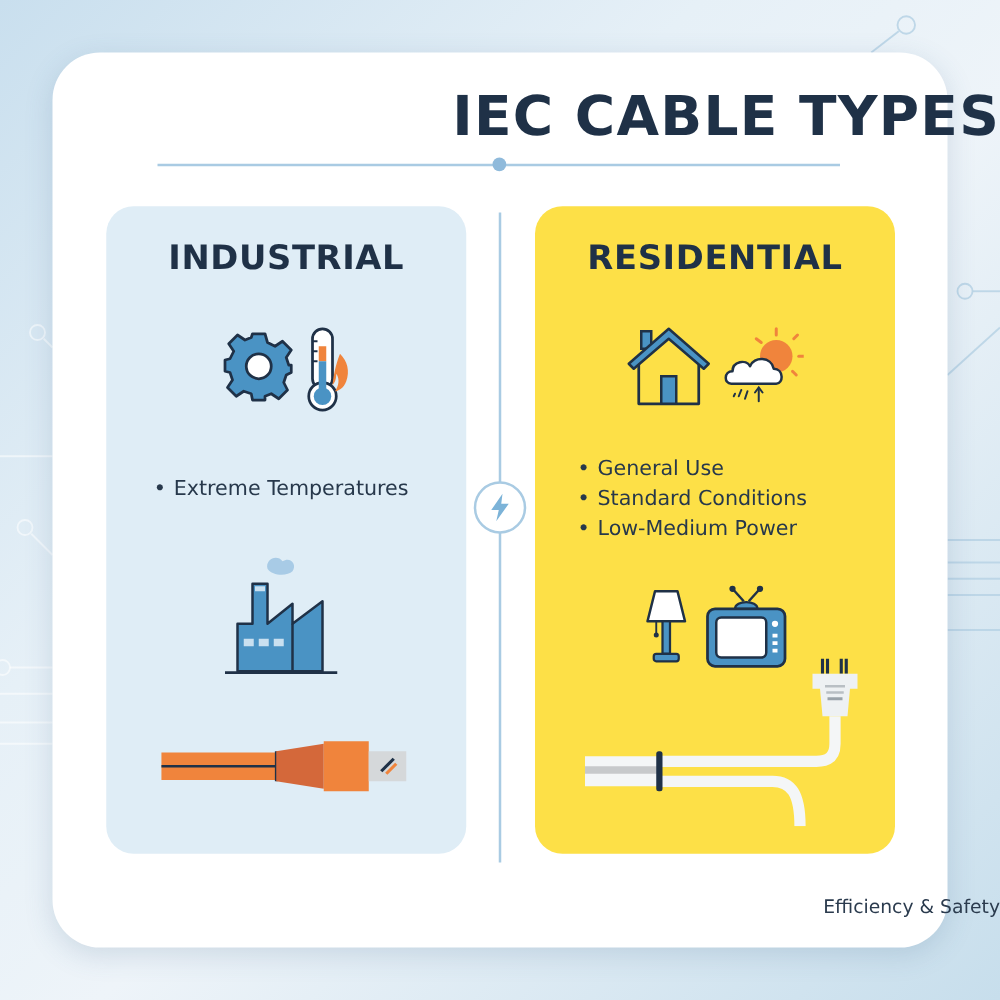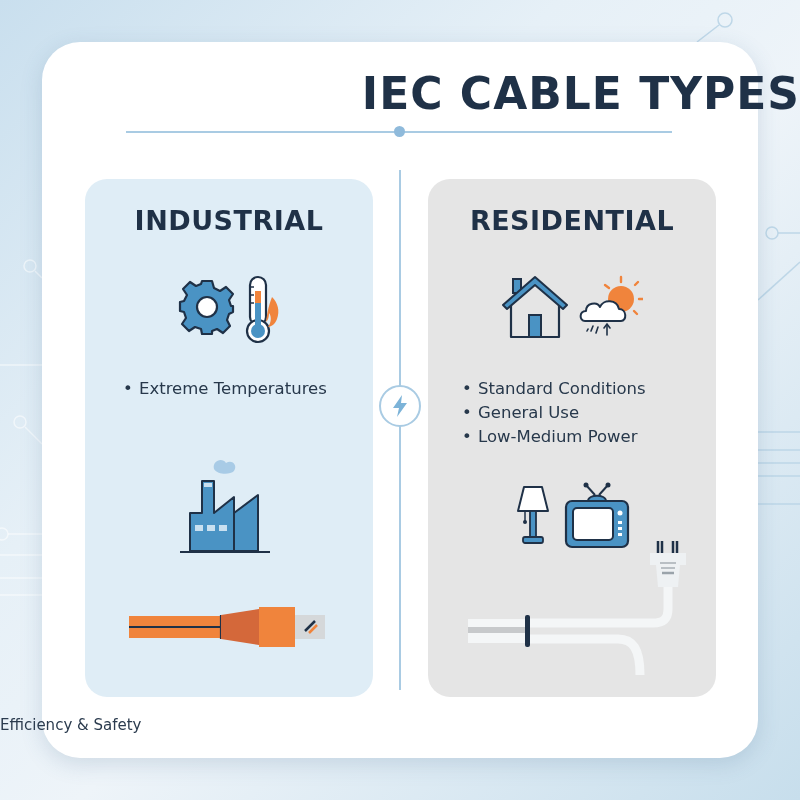--- a/index.html
+++ b/index.html
@@ -30,39 +30,39 @@
   .divider {
     position: absolute; left: 399px; top: 170px; width: 2px; height: 520px;
     background: #a9cbe3;
   }
   .bolt-badge {
     position: absolute; left: 379px; top: 385px; width: 38px; height: 38px;
     border-radius: 50%; background: #ffffff; border: 2px solid #a9cbe3;
     display: flex; align-items: center; justify-content: center;
   }
   .panel {
-    position: absolute; top: 179px; width: 288px; height: 518px; border-radius: 22px;
+    position: absolute; top: 165px; width: 288px; height: 518px; border-radius: 22px;
   }
   .panel.industrial { left: 85px; background: #dfedf6; }
-  .panel.residential { left: 428px; background: #e5e5e5; }
+  .panel.residential { left: 428px; background: #fde047; }
   .panel-title {
     position: absolute; left: 0; top: 26px; width: 100%; text-align: center;
     font-weight: bold; font-size: 27px; color: #1f3147; letter-spacing: 0.5px;
   }
   .icon-row { position: absolute; left: 0; top: 94px; width: 100%; display: flex; justify-content: center; gap: 8px; }
   .bullets {
     position: absolute; top: 198px; margin: 0; padding: 0; list-style: none;
     font-size: 16.5px; color: #27384b; line-height: 24px;
   }
-  .panel.industrial .bullets { left: 38px; }
+  .panel.industrial .bullets { left: 38px; margin-top: 16px; }
   .panel.residential .bullets { left: 34px; }
   .bullets li::before { content: "•"; display: inline-block; width: 16px; color: #27384b; }
   .big-icon { position: absolute; }
   .footer {
-    position: absolute; left: 0; top: 716px; width: 800px; text-align: left;
+    position: absolute; left: 0; top: 716px; width: 800px; text-align: right;
     font-size: 15px; color: #2b3b4e;
   }
 </style>
 </head>
 <body>
 
 <svg class="bg-circuit" viewBox="0 0 800 800">
   <g fill="none" stroke="#ffffff" stroke-opacity="0.55" stroke-width="1.5">
     <circle cx="30" cy="266" r="6"></circle>
       <line x1="35" y1="271" x2="42" y2="278"></line>
@@ -173,22 +173,22 @@
         <line x1="16" y1="53" x2="14" y2="58"></line>
           <line x1="21" y1="54" x2="19" y2="60"></line>
           <line x1="11" y1="56" x2="10" y2="58"></line>
         <line x1="30" y1="52" x2="30" y2="62"></line>
           <polyline fill="none" points="27,55 30,51 33,55"></polyline>
       </g>
     </svg>
   </div>
 
   <ul class="bullets">
+    <li>General Use</li>
     <li>Standard Conditions</li>
-    <li>General Use</li>
     <li>Low-Medium Power</li>
   </ul>
 
   <svg class="big-icon" style="left:88px;top:306px" width="36" height="62" viewBox="0 0 36 62">
     <path fill="#ffffff" stroke="#1f3147" stroke-width="2" stroke-linejoin="round" d="M8,2 L26,2 L32,26 L2,26 Z"></path>
     <rect x="14" y="26" width="6" height="26" fill="#4a93c4" stroke="#1f3147" stroke-width="1.8"></rect>
     <line x1="9" y1="26" x2="9" y2="36" stroke="#1f3147" stroke-width="1.5"></line>
     <circle cx="9" cy="37" r="2" fill="#1f3147"></circle>
     <rect x="7" y="52" width="20" height="6" rx="2" fill="#4a93c4" stroke="#1f3147" stroke-width="1.8"></rect>
   </svg>

